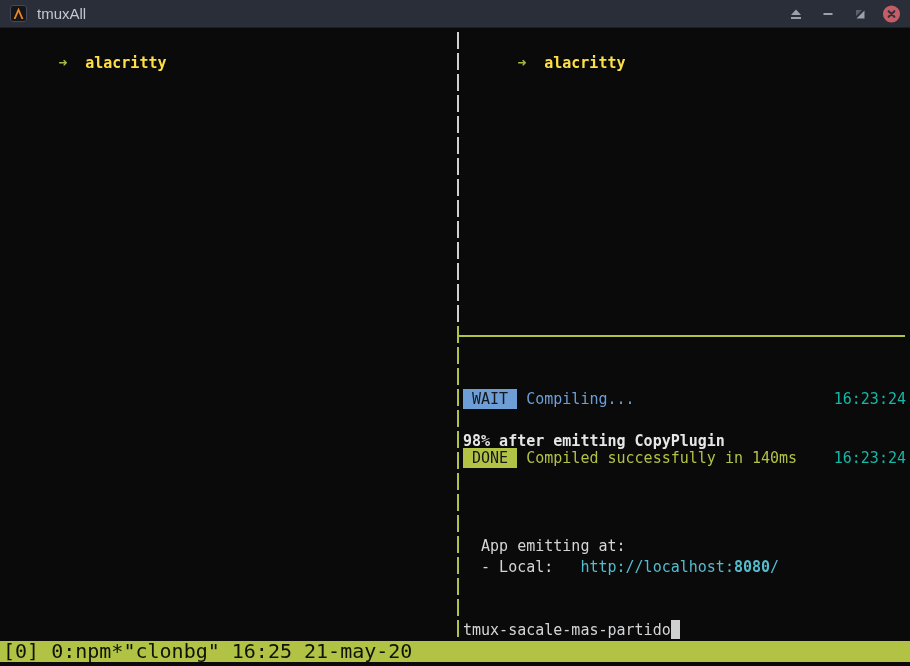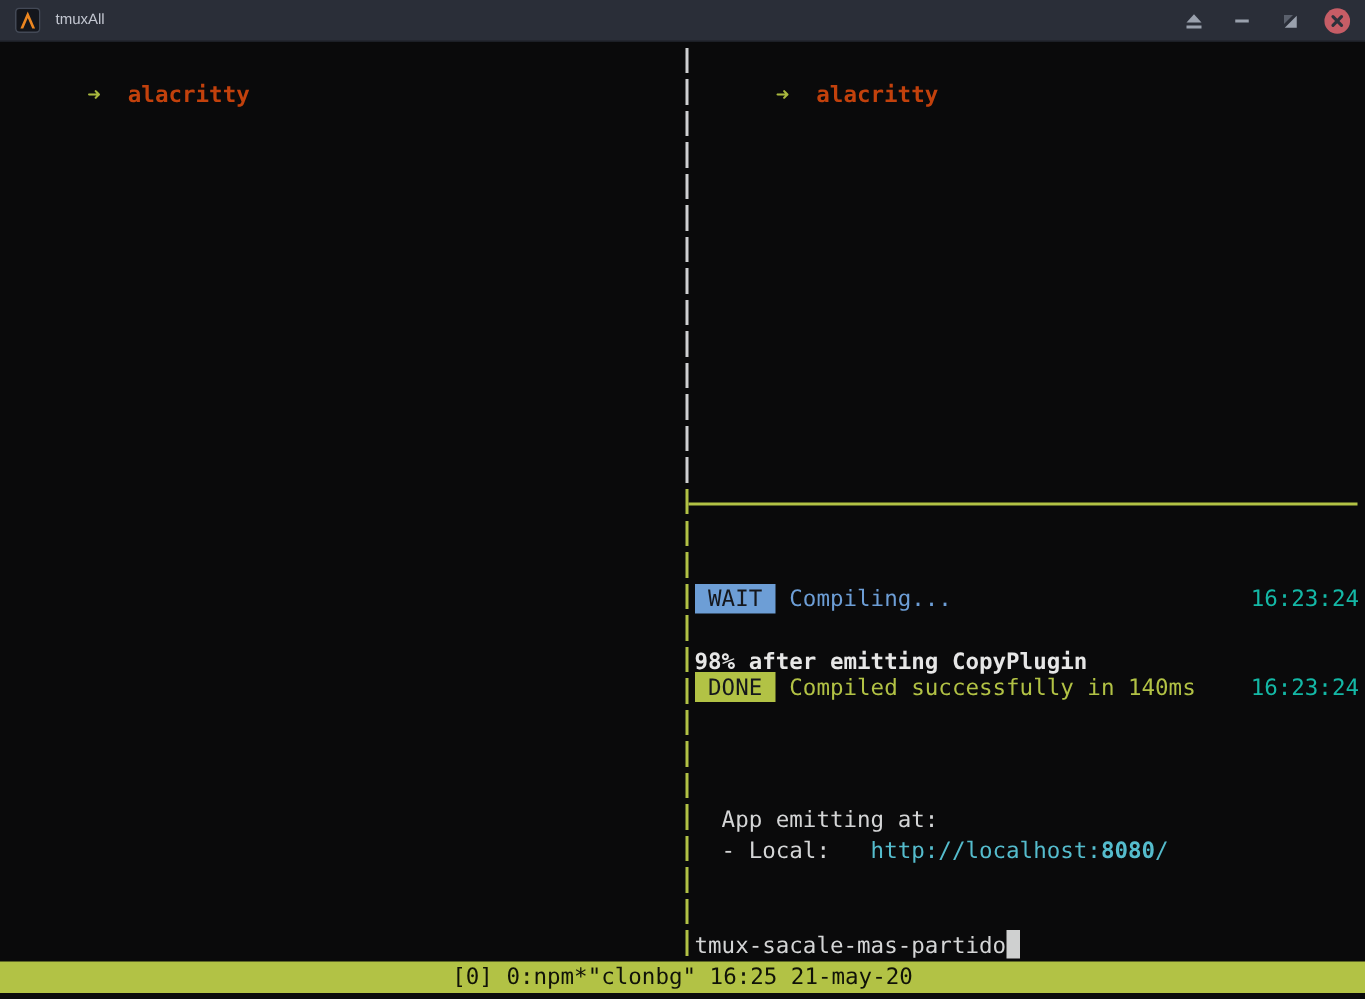--- a/index.html
+++ b/index.html
@@ -13,30 +13,30 @@
   
   .titlebar{
     position:absolute;left:0;top:0;width:910px;height:28px;
     background:#2a2e38;border-bottom:1px solid #1c1f26;
     box-sizing:border-box;
     display:flex;align-items:center;justify-content:space-between;
   }
   .tb-left{display:flex;align-items:center;gap:10px;padding-left:10px;}
   .tb-title{
     font-family:"Liberation Sans", sans-serif;
-    font-size:10px;color:#c3c7d1;
+    font-size:15px;color:#c3c7d1;
   }
   .tb-buttons{display:flex;align-items:center;gap:13px;padding-right:9px;}
   .tb-btn{width:19px;height:19px;display:flex;align-items:center;justify-content:center;cursor:default;}
   
   .term-text{font-size:15px;line-height:21px;white-space:pre;color:#d9dadb;}
   .abs{position:absolute;}
   .pane{position:absolute;background:transparent;}
   .prompt-arrow{color:#a9b83e;font-weight:bold;display:inline-block;width:18px;}
-  .prompt-name{color:#c2410c;font-weight:bold;}
+  .prompt-name{color:#fde047;font-weight:bold;}
   
   .vborder-inactive{
     position:absolute;left:457px;top:32px;width:2px;height:294px;
     background:repeating-linear-gradient(to bottom,#cfd0d2 0 17px,transparent 17px 21px);
   }
   .vborder-active{
     position:absolute;left:457px;top:326px;width:2px;height:315px;
     background:repeating-linear-gradient(to bottom,#b2c245 0 17px,transparent 17px 21px);
   }
   .hborder-active{
@@ -53,22 +53,22 @@
   .txt-white-bold{color:#e6e6e6;font-weight:bold;}
   .txt-gray{color:#14b8a6;}
   .txt-light{color:#d4d5d6;}
   .txt-cyan{color:#55bccd;}
   .txt-cyan b{font-weight:bold;}
   .cursor-block{display:inline-block;width:9px;height:19px;background:#cfd0d0;vertical-align:-4px;}
   
   .statusbar{
     position:absolute;left:0;top:641px;width:910px;height:21px;
     background:#b2c245;color:#101208;
-    font-size:15px;line-height:21px;white-space:pre;
-    display:flex;justify-content:center;
+    font-size:20px;line-height:21px;white-space:pre;
+    display:flex;justify-content:flex-start;
     padding:0 3px;box-sizing:border-box;
   }
 </style>
 </head>
 <body>
 
 <div class="window">
 
   <div class="titlebar">
     <div class="tb-left">

